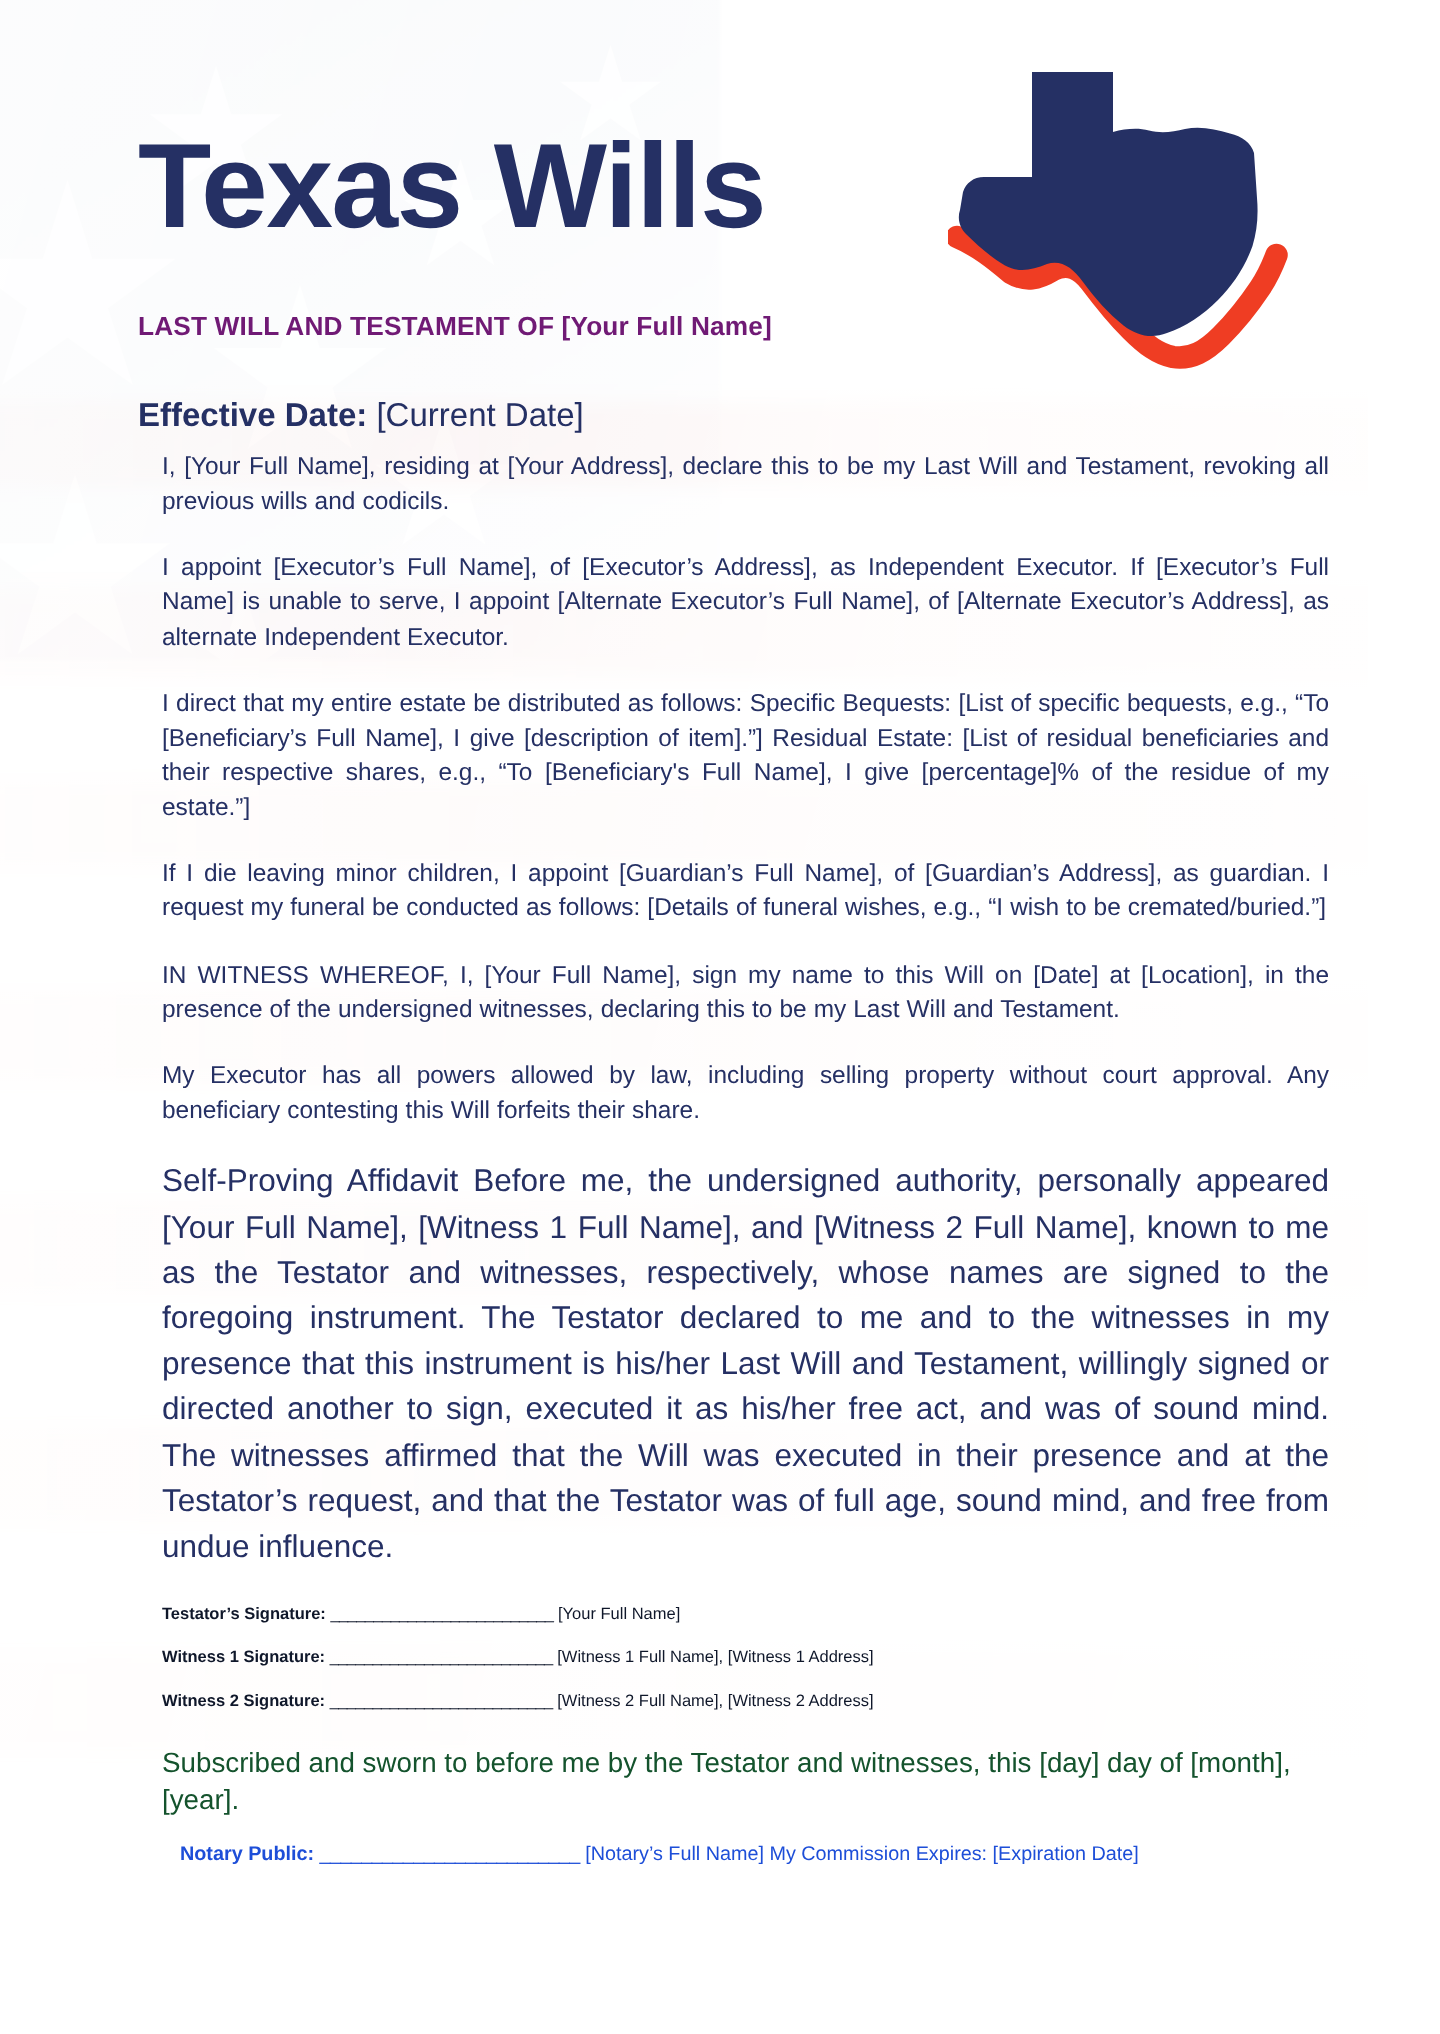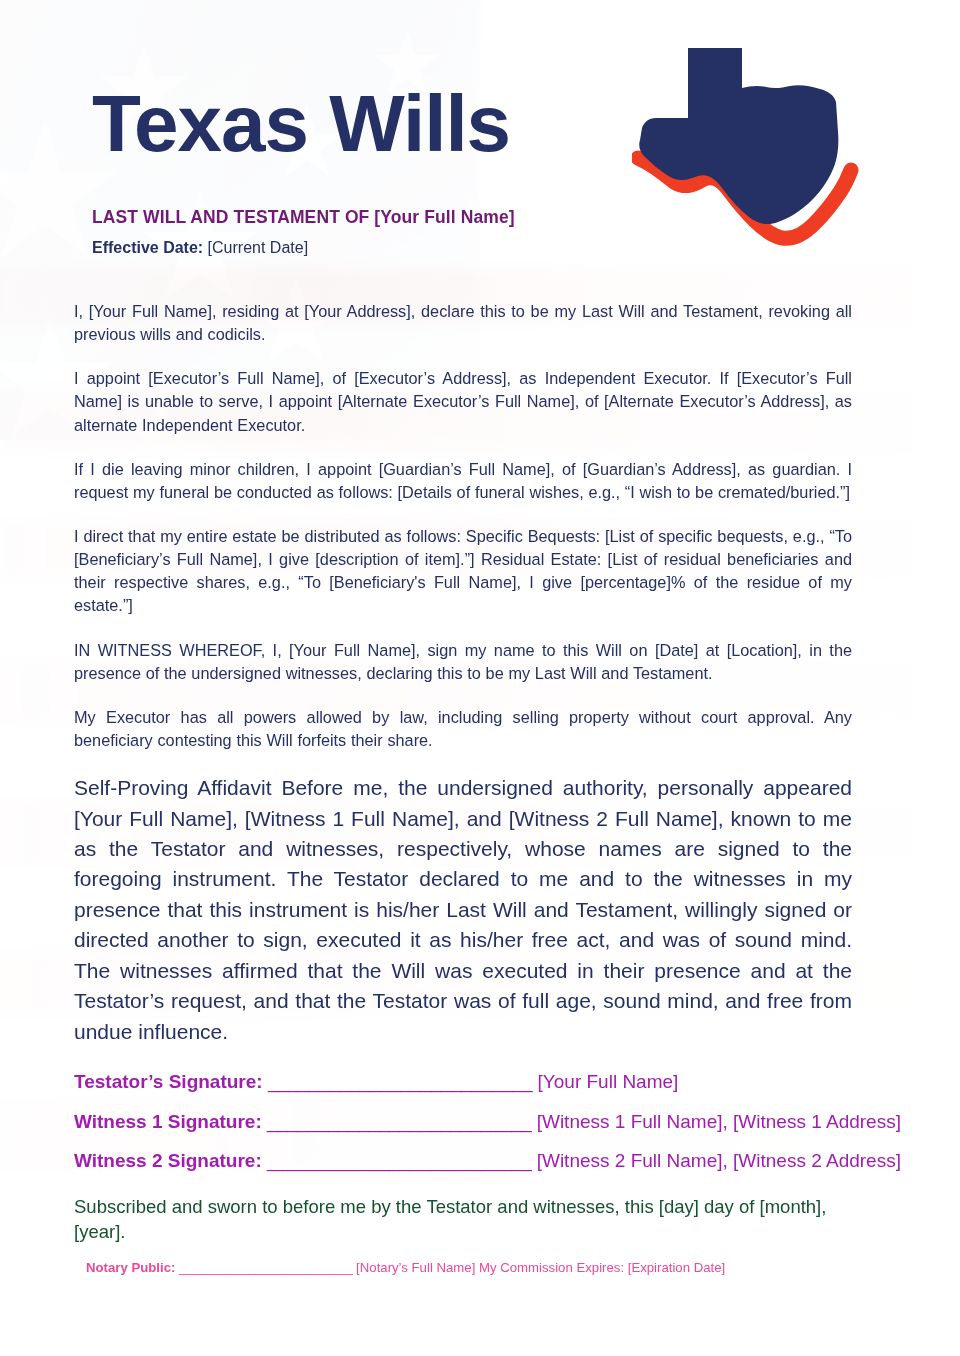--- a/index.html
+++ b/index.html
@@ -112,30 +112,30 @@
     font-size: 17.5px;
     font-weight: 700;
     color: #701a75;
     letter-spacing: 0.1px;
     white-space: nowrap;
   }
 
   .eff-date {
     position: absolute;
     left: 92px;
-    top: 239px;
-    font-size: 16px;
+    top: 264px;
+    font-size: 22px;
     color: #253064;
     white-space: nowrap;
   }
   .eff-date b { font-weight: 700; }
 
   .body-block {
     position: absolute;
-    left: 74px;
+    left: 108px;
     top: 300px;
     width: 778px;
   }
 
   .para {
     font-size: 16.3px;
     line-height: 1.42;
     color: #253064;
     text-align: justify;
     margin: 0 0 21px 0;
@@ -153,39 +153,39 @@
 
   .affidavit {
     font-size: 21px;
     line-height: 1.45;
     color: #253064;
     text-align: justify;
     margin: 0 0 22px 0;
   }
 
   .sigline {
-    font-size: 19px;
-    color: #a21caf;
+    font-size: 11px;
+    color: #0f172a;
     margin: 0 0 14px 0;
     line-height: 1.35;
     white-space: nowrap;
   }
   .sigline b { font-weight: 700; }
   .sigline .rule { letter-spacing: -0.4px; }
 
   .subscribed {
     font-size: 18.5px;
     line-height: 1.38;
     color: #14532d;
     margin: 20px 0 14px 0;
   }
 
   .notary {
     font-size: 13.2px;
-    color: #ec4899;
+    color: #1d4ed8;
     line-height: 1.42;
     margin: 0;
     max-width: 780px;
     padding-left: 12px;
   }
   .notary b { font-weight: 700; }
   .notary .rule { letter-spacing: -0.4px; }
 </style>
 </head>
 <body>
@@ -243,22 +243,22 @@
 
     <div class="eff-date">
       <b>Effective Date:</b>
       <span>[Current Date]</span>
     </div>
 
     <div class="body-block">
 
       <p class="para">I, [Your Full Name], residing at [Your Address], declare this to be my Last Will and Testament, revoking all previous wills and codicils.</p>
       <p class="para">I appoint [Executor’s Full Name], of [Executor’s Address], as Independent Executor. If [Executor’s Full Name] is unable to serve, I appoint [Alternate Executor’s Full Name], of [Alternate Executor’s Address], as alternate Independent Executor.</p>
+      <p class="para">I direct that my entire estate be distributed as follows: Specific Bequests: [List of specific bequests, e.g., “To [Beneficiary’s Full Name], I give [description of item].”] Residual Estate: [List of residual beneficiaries and their respective shares, e.g., “To [Beneficiary's Full Name], I give [percentage]% of the residue of my estate.”]</p>
       <p class="para">If I die leaving minor children, I appoint [Guardian’s Full Name], of [Guardian’s Address], as guardian. I request my funeral be conducted as follows: [Details of funeral wishes, e.g., “I wish to be cremated/buried.”]</p>
-      <p class="para">I direct that my entire estate be distributed as follows: Specific Bequests: [List of specific bequests, e.g., “To [Beneficiary’s Full Name], I give [description of item].”] Residual Estate: [List of residual beneficiaries and their respective shares, e.g., “To [Beneficiary's Full Name], I give [percentage]% of the residue of my estate.”]</p>
       <p class="para">IN WITNESS WHEREOF, I, [Your Full Name], sign my name to this Will on [Date] at [Location], in the presence of the undersigned witnesses, declaring this to be my Last Will and Testament.</p>
       <p class="para">My Executor has all powers allowed by law, including selling property without court approval. Any beneficiary contesting this Will forfeits their share.</p>
 
 
       <p class="affidavit">Self-Proving Affidavit Before me, the undersigned authority, personally appeared [Your Full Name], [Witness 1 Full Name], and [Witness 2 Full Name], known to me as the Testator and witnesses, respectively, whose names are signed to the foregoing instrument. The Testator declared to me and to the witnesses in my presence that this instrument is his/her Last Will and Testament, willingly signed or directed another to sign, executed it as his/her free act, and was of sound mind. The witnesses affirmed that the Will was executed in their presence and at the Testator’s request, and that the Testator was of full age, sound mind, and free from undue influence.</p>
 
       <div class="sigline">
         <b>Testator’s Signature:</b>
         <span class="rule">__________________________</span>
         <span>[Your Full Name]</span>

